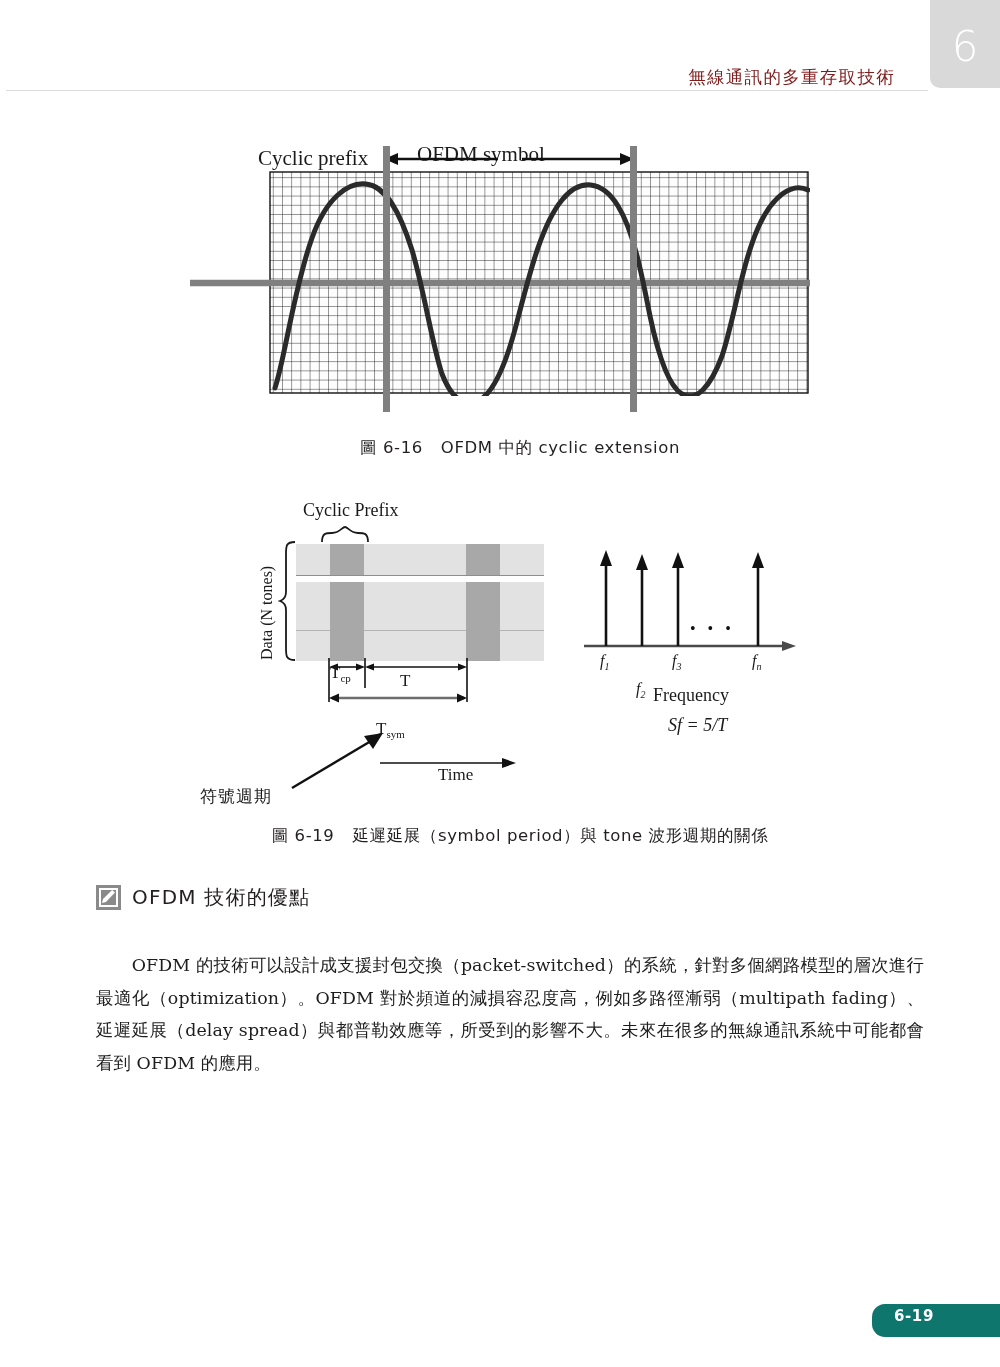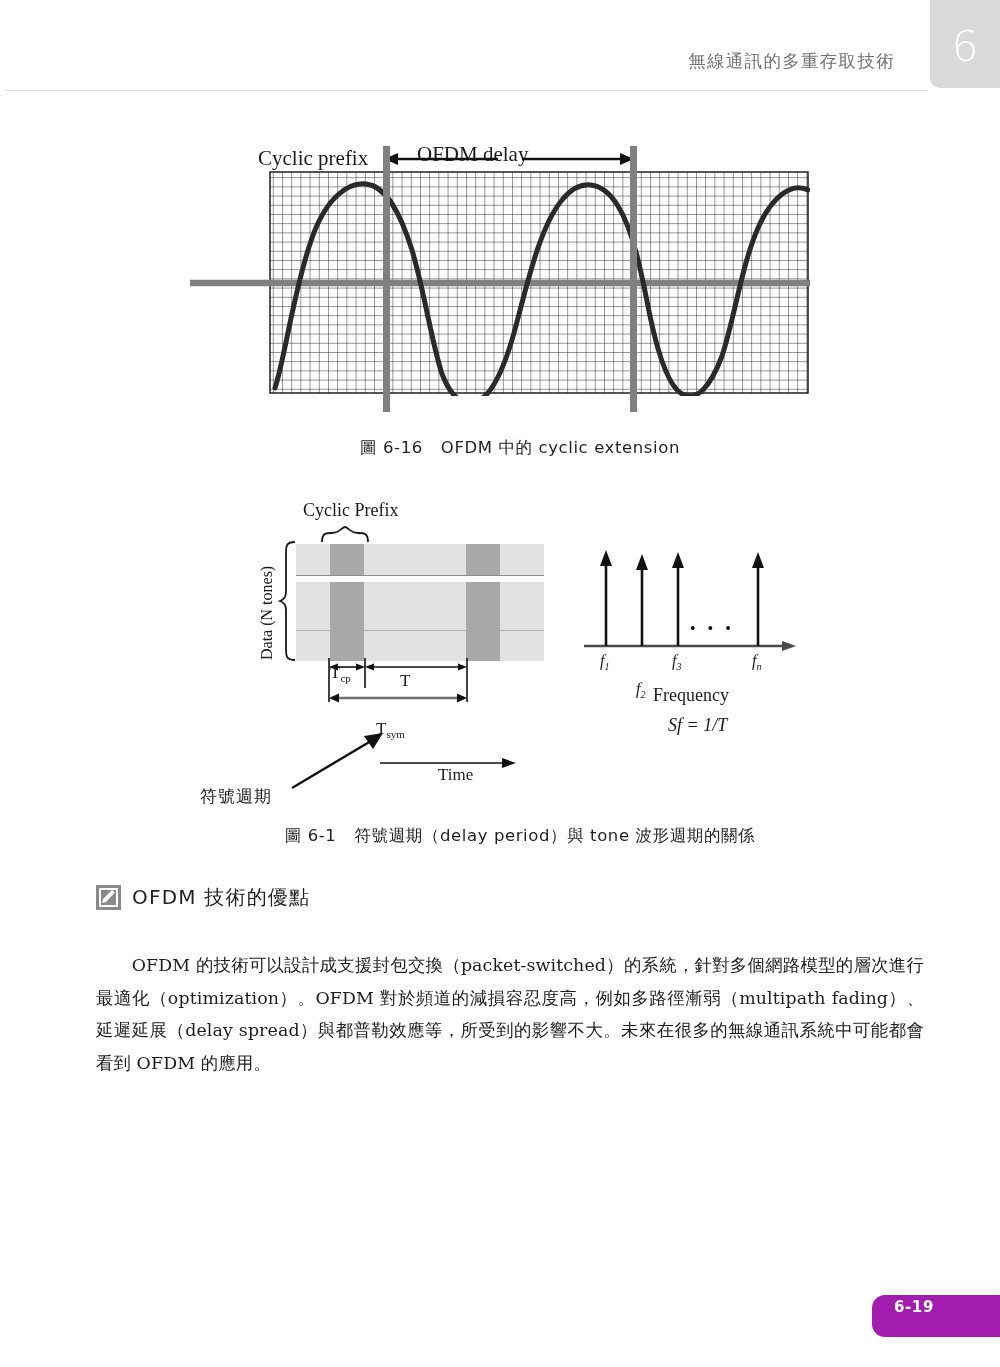--- a/index.html
+++ b/index.html
@@ -8,23 +8,23 @@
     background:#ffffff;
     font-family:"Liberation Serif", serif;
     position:relative;
     overflow:hidden;
     -webkit-font-smoothing:antialiased;
   }
   .page{position:absolute;left:0;top:0;width:1000px;height:1367px;}
 
   
   .hdr-title{
-    position:absolute;right:105px;top:49px;
-    font-family:"DejaVu Sans","Liberation Sans",sans-serif;
-    font-size:17.5px;letter-spacing:1.3px;color:#737373;
+    position:absolute;right:105px;top:65px;
+    font-family:"DejaVu Sans","Liberation Sans",sans-serif;
+    font-size:17.5px;letter-spacing:1.3px;color:#7f1d1d;
     white-space:nowrap;
   }
   .hdr-tab{
     position:absolute;right:0;top:0;width:70px;height:88px;
     background:#d9d9d9;border-radius:0 0 0 10px;
   }
   .hdr-tab-num{
     position:absolute;left:0;top:26px;width:70px;text-align:center;
     font-family:"DejaVu Sans","Liberation Sans",sans-serif;
     font-size:42px;color:#ffffff;line-height:1;font-weight:300;
@@ -92,22 +92,22 @@
   .body{
     position:absolute;left:96px;top:932px;width:828px;
     font-family:"DejaVu Serif","Liberation Serif",serif;
     font-size:17.4px;line-height:32.5px;color:#1d1d1d;
     text-align:justify;text-justify:inter-character;
     text-indent:2.05em;letter-spacing:.1px;
   }
 
   
   .foot{
-    position:absolute;right:0;bottom:30px;width:128px;height:42px;
-    background:#a21caf;border-radius:13px 0 0 13px;
+    position:absolute;right:0;bottom:30px;width:128px;height:33px;
+    background:#0f766e;border-radius:13px 0 0 13px;
   }
   .foot-num{
     position:absolute;left:22px;top:3px;
     font-family:"DejaVu Sans","Liberation Sans",sans-serif;
     font-size:15px;font-weight:bold;color:#ffffff;letter-spacing:.6px;
   }
 </style>
 </head>
 <body>
 
@@ -118,21 +118,21 @@
     <div class="hdr-tab">
       <div class="hdr-tab-num">6</div>
     </div>
     <div class="hdr-rule"></div>
   </div>
 
   <div class="fig16">
 
     <div class="lbl" style="left:258px;top:146px;font-size:21px;">Cyclic prefix</div>
 
-    <div class="lbl" style="left:417px;top:142px;font-size:21px;">OFDM delay</div>
+    <div class="lbl" style="left:417px;top:142px;font-size:21px;">OFDM symbol</div>
 
     <svg style="position:absolute;left:380px;top:148px;" width="260" height="22">
       <line x1="8" y1="11" x2="118" y2="11" stroke="#111" stroke-width="2.4"></line>
       <polygon points="4,11 18,5 18,17" fill="#111"></polygon>
       <line x1="142" y1="11" x2="250" y2="11" stroke="#111" stroke-width="2.4"></line>
       <polygon points="254,11 240,5 240,17" fill="#111"></polygon>
     </svg>
 
     <svg style="position:absolute;left:190px;top:168px;" width="620" height="228">
       <defs>
@@ -244,24 +244,24 @@
 
     <div class="lbl lbl-it" style="left:600px;top:172px;font-size:16px;"><span>f</span><sub style="font-size:10px;">1</sub></div>
     <div class="lbl lbl-it" style="left:636px;top:172px;font-size:16px;margin-top:28px;"><span>f</span><sub style="font-size:10px;">2</sub></div>
     <div class="lbl lbl-it" style="left:672px;top:172px;font-size:16px;"><span>f</span><sub style="font-size:10px;">3</sub></div>
     <div class="lbl lbl-it" style="left:752px;top:172px;font-size:16px;"><span>f</span><sub style="font-size:10px;">n</sub></div>
 
     <div class="lbl" style="left:690px;top:140px;font-size:16px;letter-spacing:4px;color:#111;">• • •</div>
 
     <div class="lbl" style="left:653px;top:205px;font-size:18px;">Frequency</div>
 
-    <div class="lbl lbl-it" style="left:668px;top:235px;font-size:18px;">Sf = 1/T</div>
+    <div class="lbl lbl-it" style="left:668px;top:235px;font-size:18px;">Sf = 5/T</div>
 
     <div class="cap" style="top:345px;">
-      <span>圖 6-1</span><span class="sp"></span><span>符號週期（delay period）與 tone 波形週期的關係</span>
+      <span>圖 6-19</span><span class="sp"></span><span>延遲延展（symbol period）與 tone 波形週期的關係</span>
     </div>
   </div>
 
   <div class="sec">
     <span class="sec-icon">
         <span class="pen"></span>
       </span>
     <span class="sec-title">OFDM 技術的優點</span>
   </div>
 

